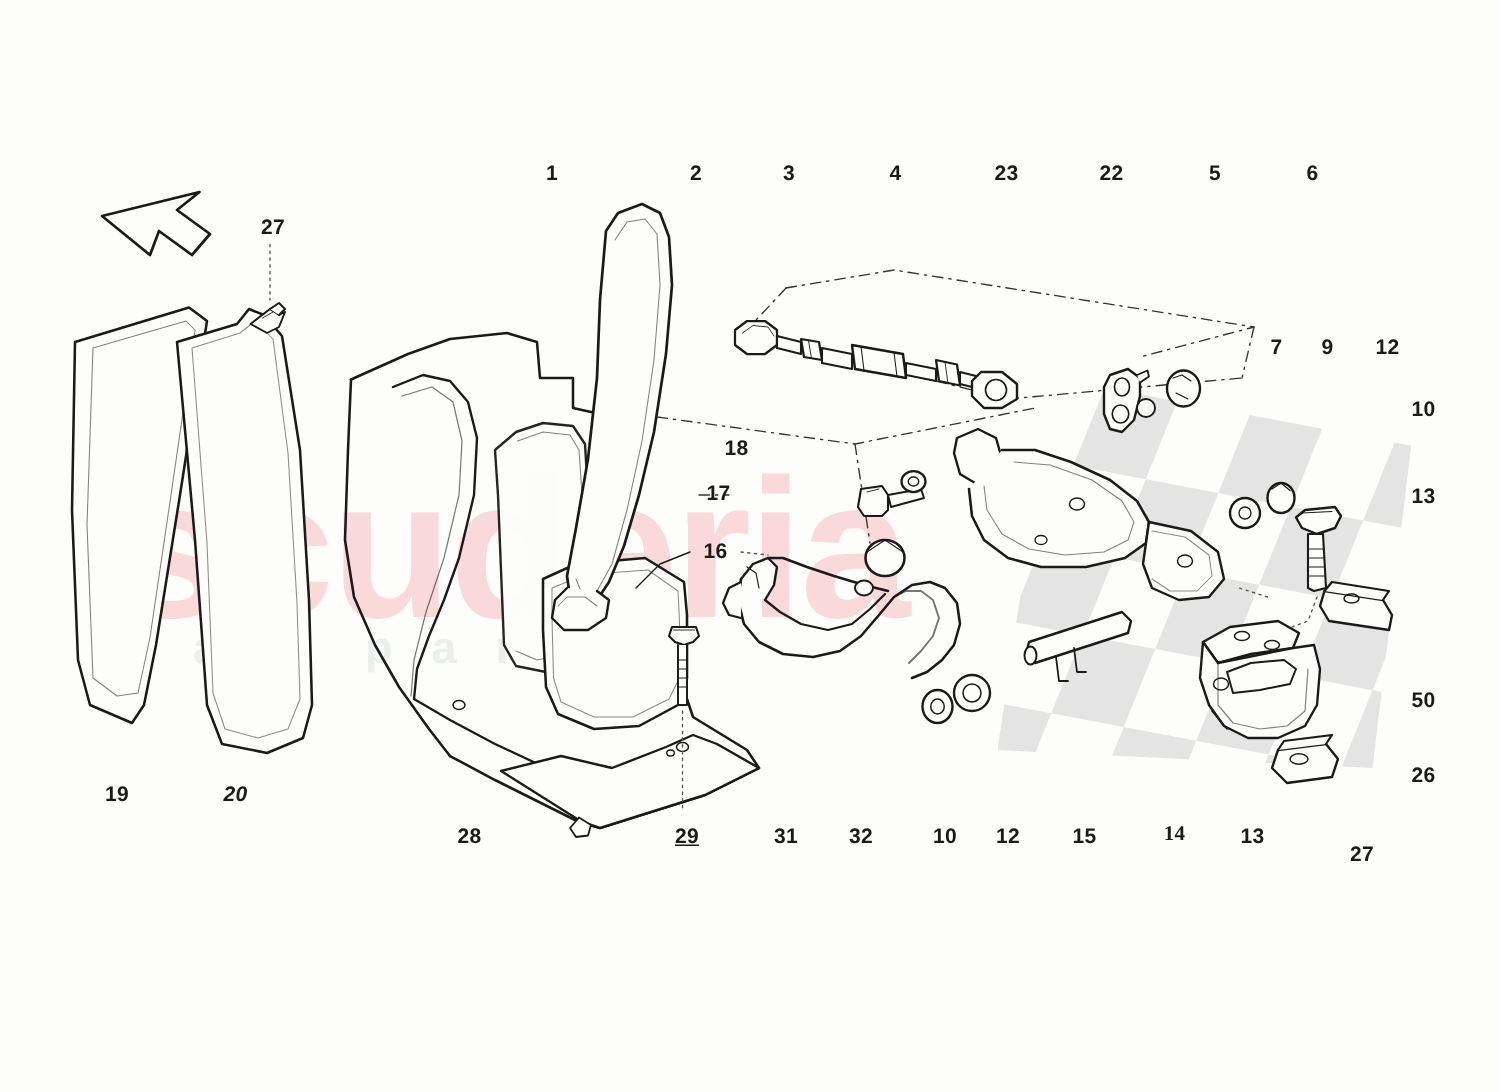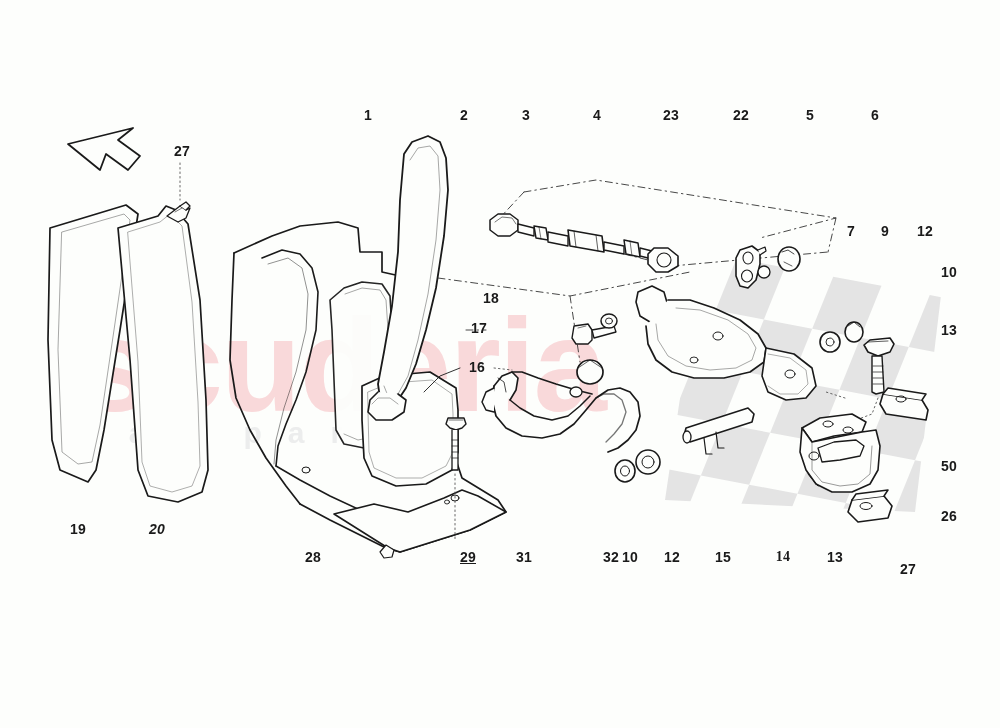--- a/index.html
+++ b/index.html
@@ -347,23 +347,23 @@
 
     <div class="callout" style="left:491px; top:298px;">18</div>
     <div class="callout" style="left:479px; top:328px;">17</div>
     <div class="callout" style="left:477px; top:367px;">16</div>
 
     <div class="callout" style="left:182px; top:151px;">27</div>
 
     <div class="callout" style="left:78px;  top:529px;">19</div>
     <div class="callout" style="left:157px; top:529px;font-style:italic;">20</div>
     <div class="callout" style="left:313px; top:557px;">28</div>
-    <div class="callout" style="left:468px; top:557px;text-decoration:underline;">29</div>
+    <div class="callout" style="left:458px; top:557px;text-decoration:underline;">29</div>
     <div class="callout" style="left:524px; top:557px;">31</div>
-    <div class="callout" style="left:574px; top:557px;margin-left:37px;">32</div>
+    <div class="callout" style="left:574px; top:557px;">32</div>
     <div class="callout" style="left:630px; top:557px;">10</div>
     <div class="callout" style="left:672px; top:557px;">12</div>
     <div class="callout" style="left:723px; top:557px;">15</div>
     <div class="callout" style="left:783px; top:557px;font-family:Liberation Serif, serif;">14</div>
     <div class="callout" style="left:835px; top:557px;">13</div>
     <div class="callout" style="left:908px; top:548px;margin-top:21px;">27</div>
 
   </div>
 
 </div>

